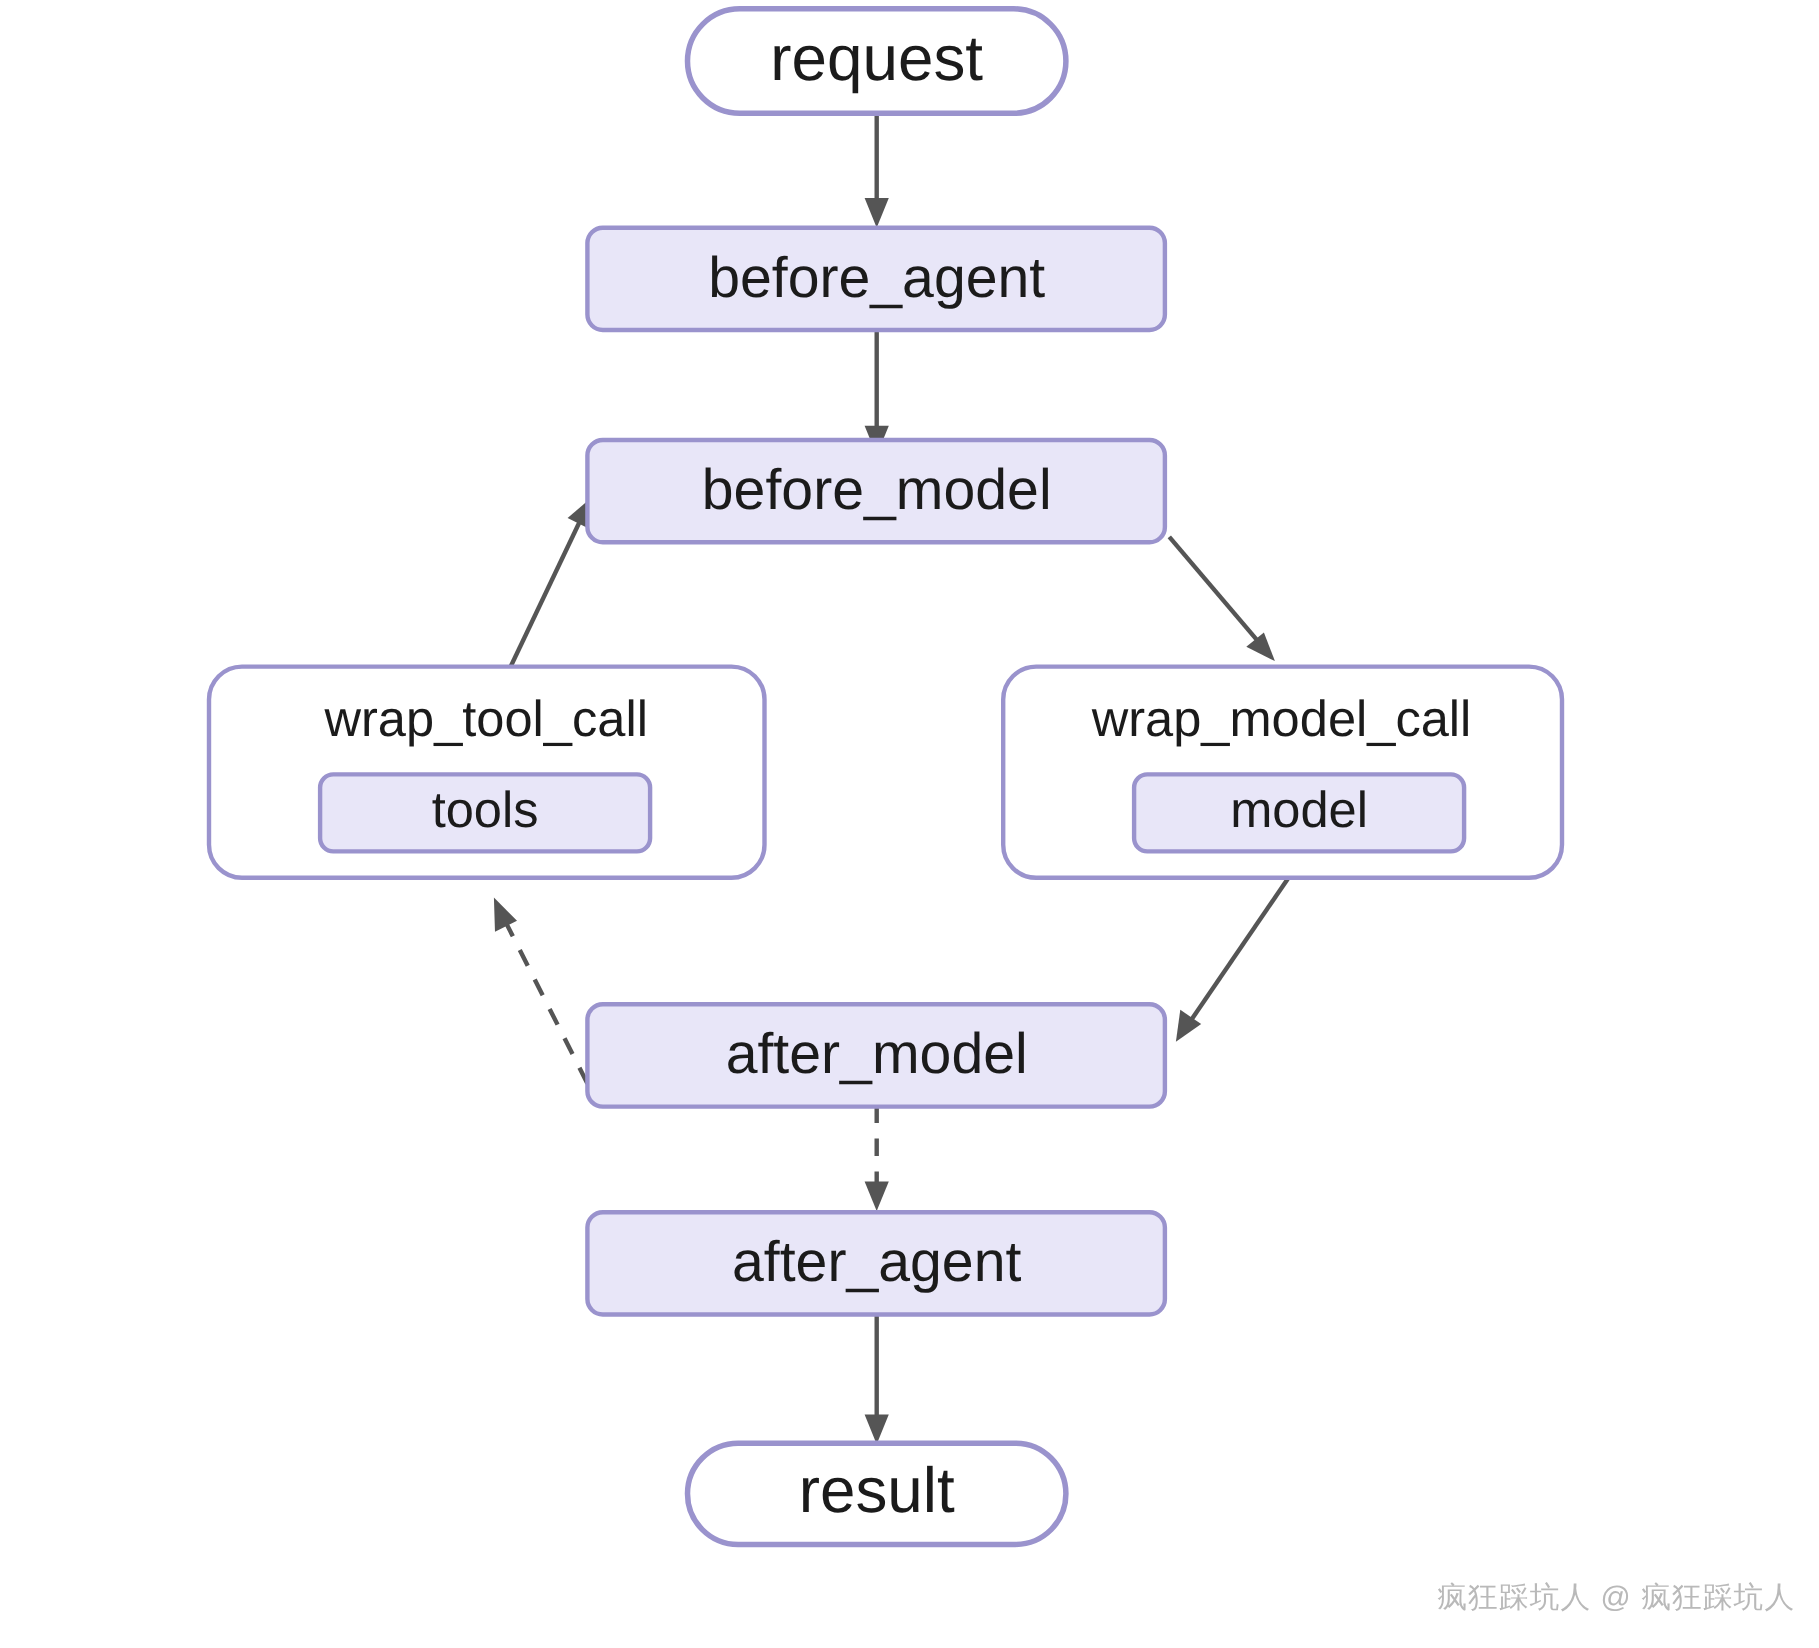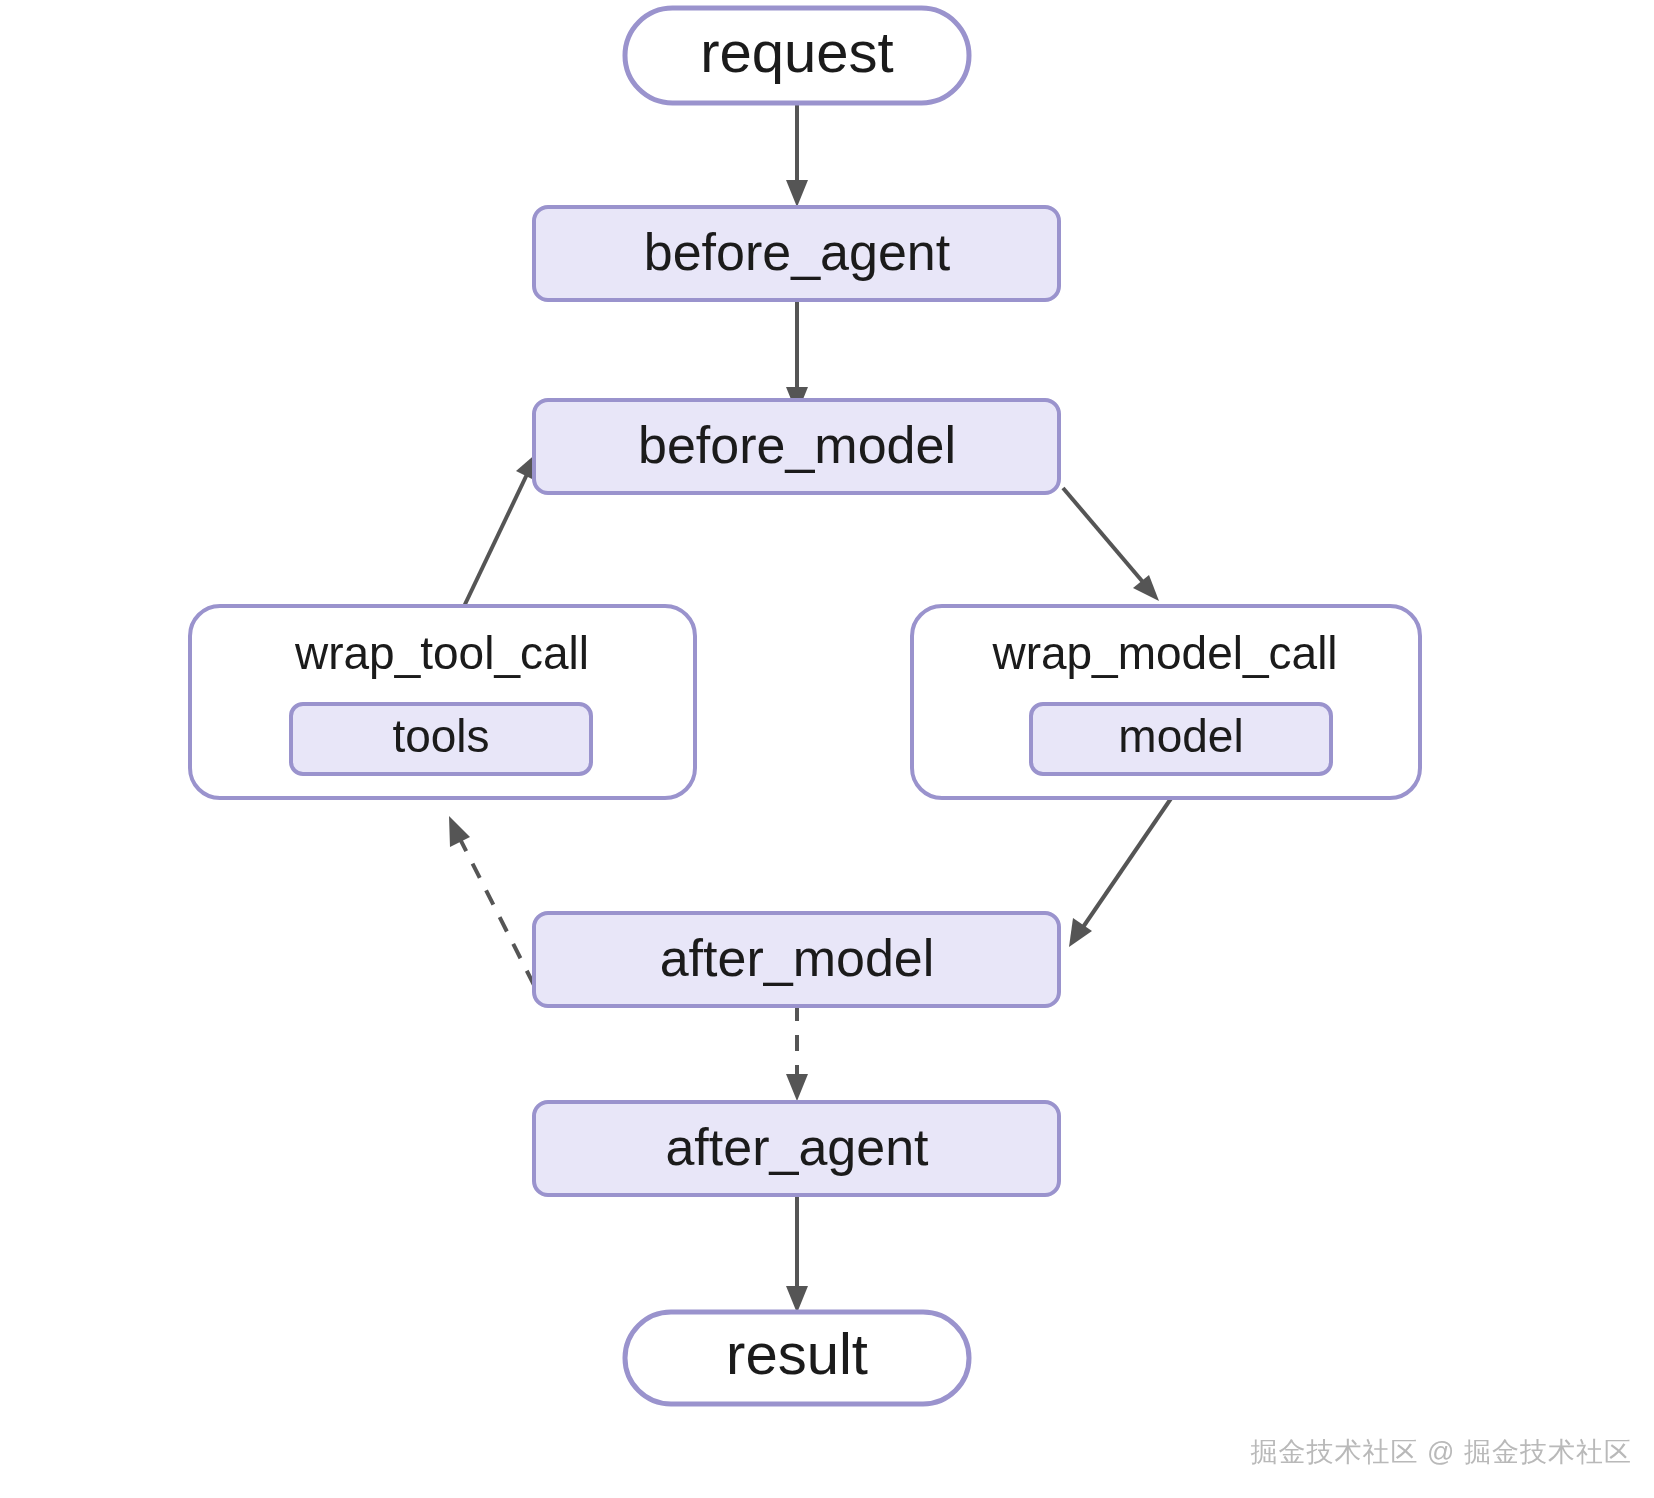--- a/index.html
+++ b/index.html
@@ -155,13 +155,13 @@
     <text class="node-label label-lg" x="797" y="1151">after_agent</text>
   </g>
 
   <g>
     <rect class="box-stadium" x="625" y="1312" width="344" height="92" rx="46" ry="46"></rect>
     <text class="node-label label-xl" x="797" y="1359">result</text>
   </g>
 
 </svg>
 
-<div class="watermark">掘金技术社区 @ 掘金技术社区</div>
+<div class="watermark">疯狂踩坑人 @ 疯狂踩坑人</div>
 
 </body></html>

